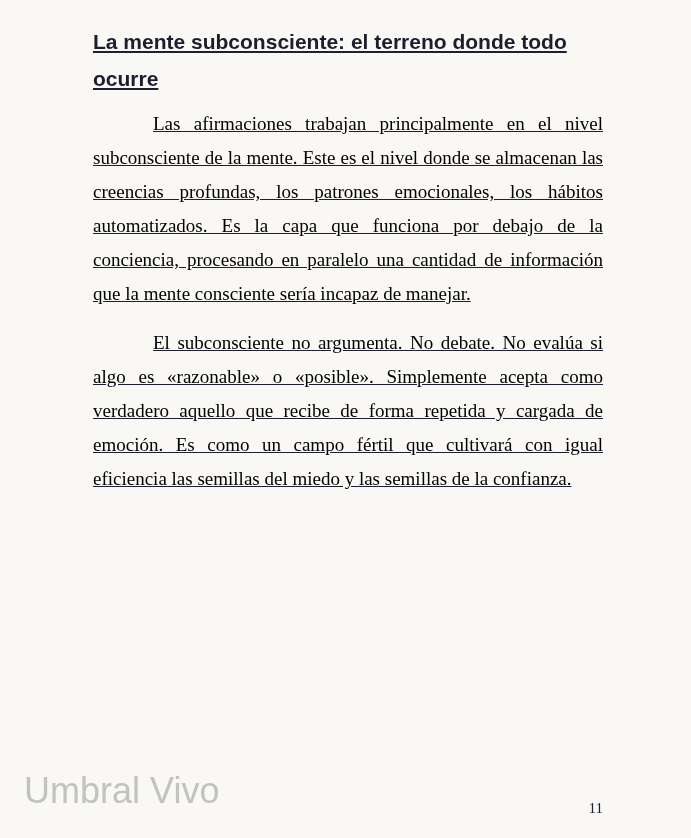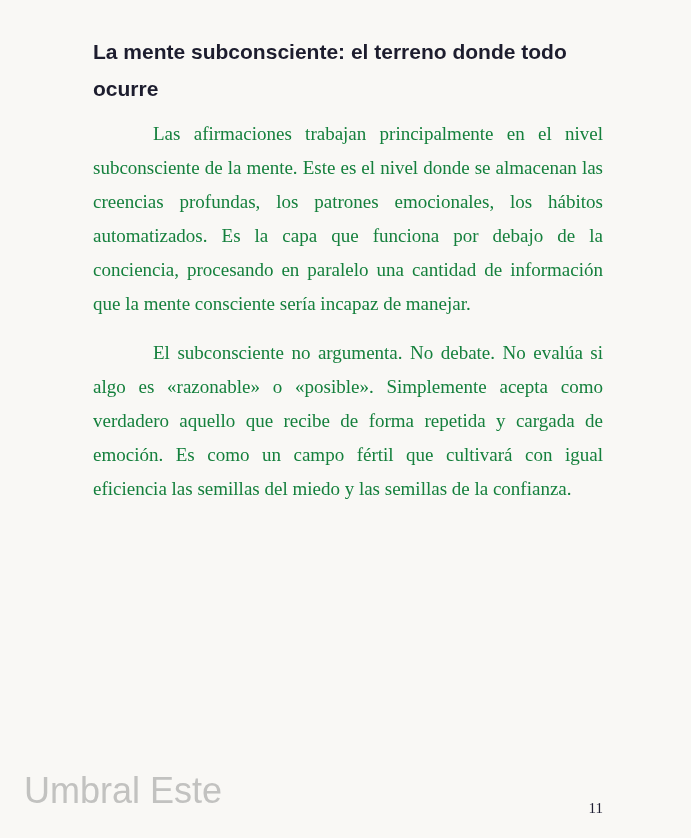--- a/index.html
+++ b/index.html
@@ -10,39 +10,40 @@
     body {
       width: 691px;
       height: 838px;
       position: relative;
       overflow: hidden;
       color: #1f1f33;
     }
     .page {
       position: absolute;
       left: 93px;
-      top: 33px;
+      top: 23px;
       width: 510px;
+      text-decoration: underline;
     }
     .heading {
       font-family: "Liberation Sans", sans-serif;
       font-weight: bold;
       font-size: 21px;
       line-height: 37px;
       margin: 0 0 10px 0;
       color: #1d1d2e;
     }
     .para {
       font-family: "Liberation Serif", serif;
       font-size: 19px;
       line-height: 34px;
       text-align: justify;
       text-indent: 60px;
       margin: 0 0 15px 0;
-      color: #15803d;
+      color: #000000;
     }
     .page-number {
       position: absolute;
       right: 88px;
       top: 758px;
       font-family: "Liberation Serif", serif;
       font-size: 15px;
       color: #1f1f33;
       margin-top: 42px;
     }
@@ -60,13 +61,13 @@
 <body>
 
 <div class="page">
   <h2 class="heading">La mente subconsciente: el terreno donde todo ocurre</h2>
   <p class="para">Las afirmaciones trabajan principalmente en el nivel subconsciente de la mente. Este es el nivel donde se almacenan las creencias profundas, los patrones emocionales, los hábitos automatizados. Es la capa que funciona por debajo de la conciencia, procesando en paralelo una cantidad de información que la mente consciente sería incapaz de manejar.</p>
   <p class="para">El subconsciente no argumenta. No debate. No evalúa si algo es «razonable» o «posible». Simplemente acepta como verdadero aquello que recibe de forma repetida y cargada de emoción. Es como un campo fértil que cultivará con igual eficiencia las semillas del miedo y las semillas de la confianza.</p>
 </div>
 
 <div class="page-number">11</div>
 
-<div class="watermark">Umbral Este</div>
+<div class="watermark">Umbral Vivo</div>
 
 </body></html>

